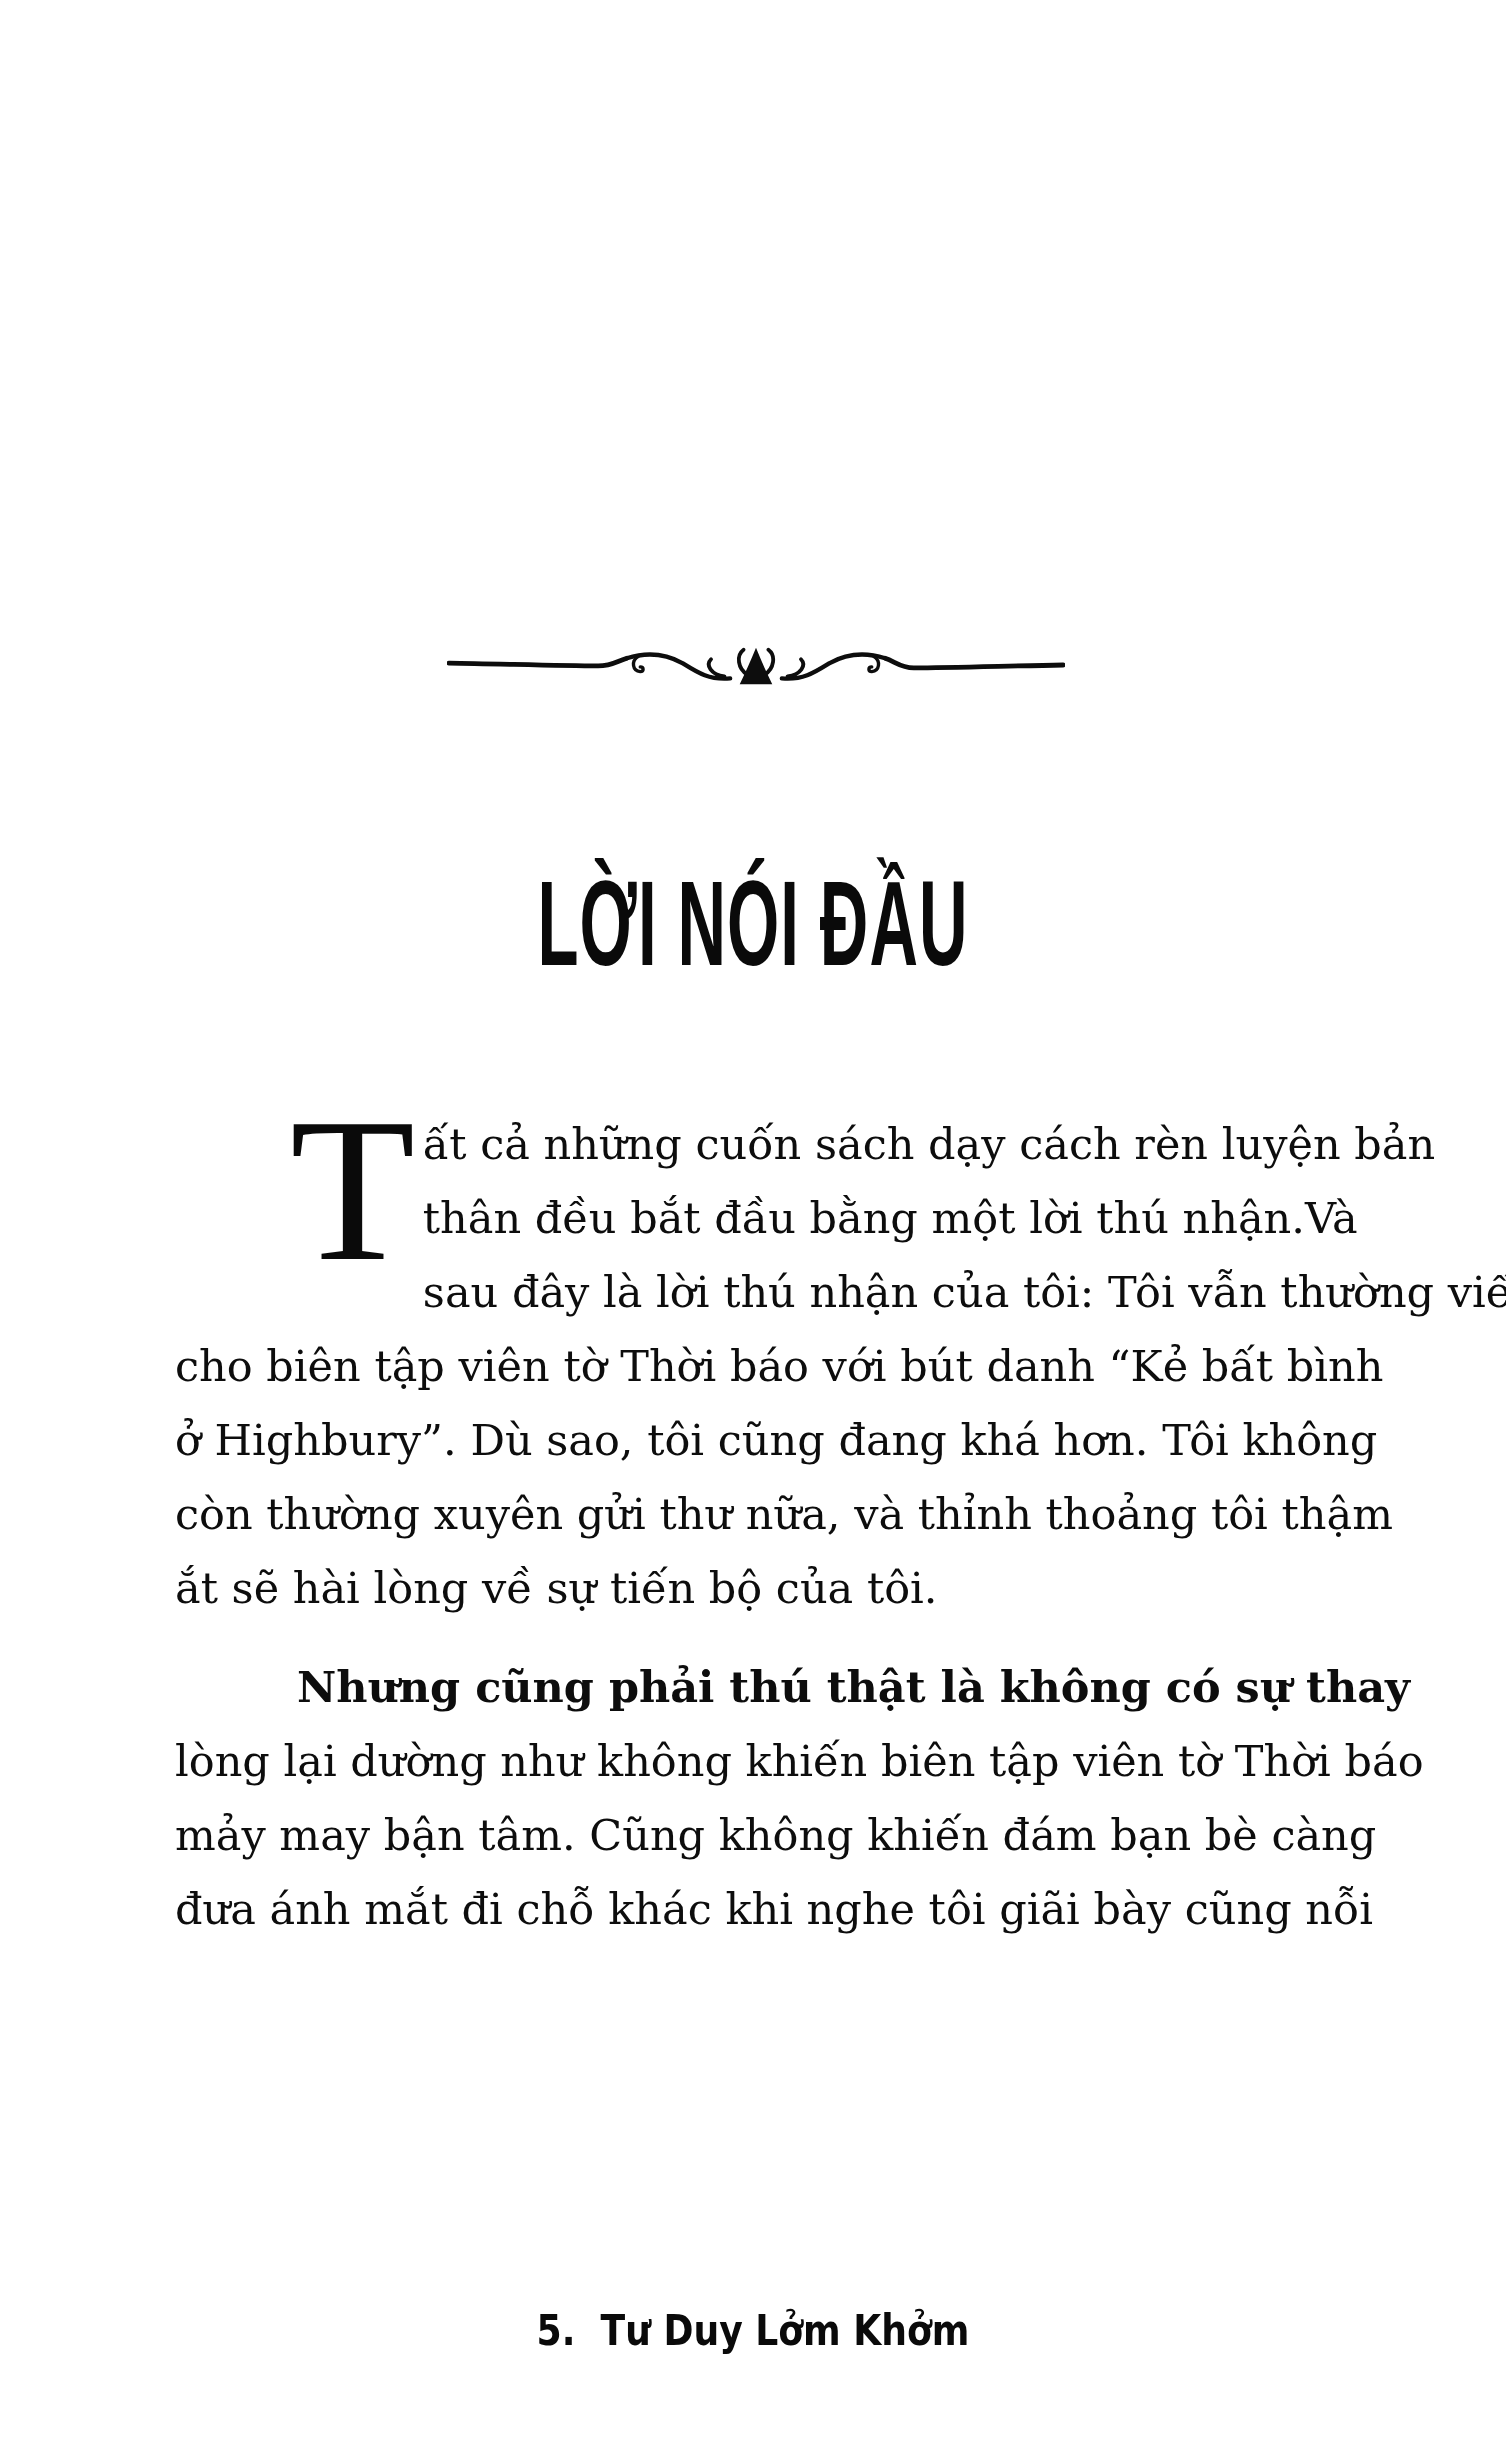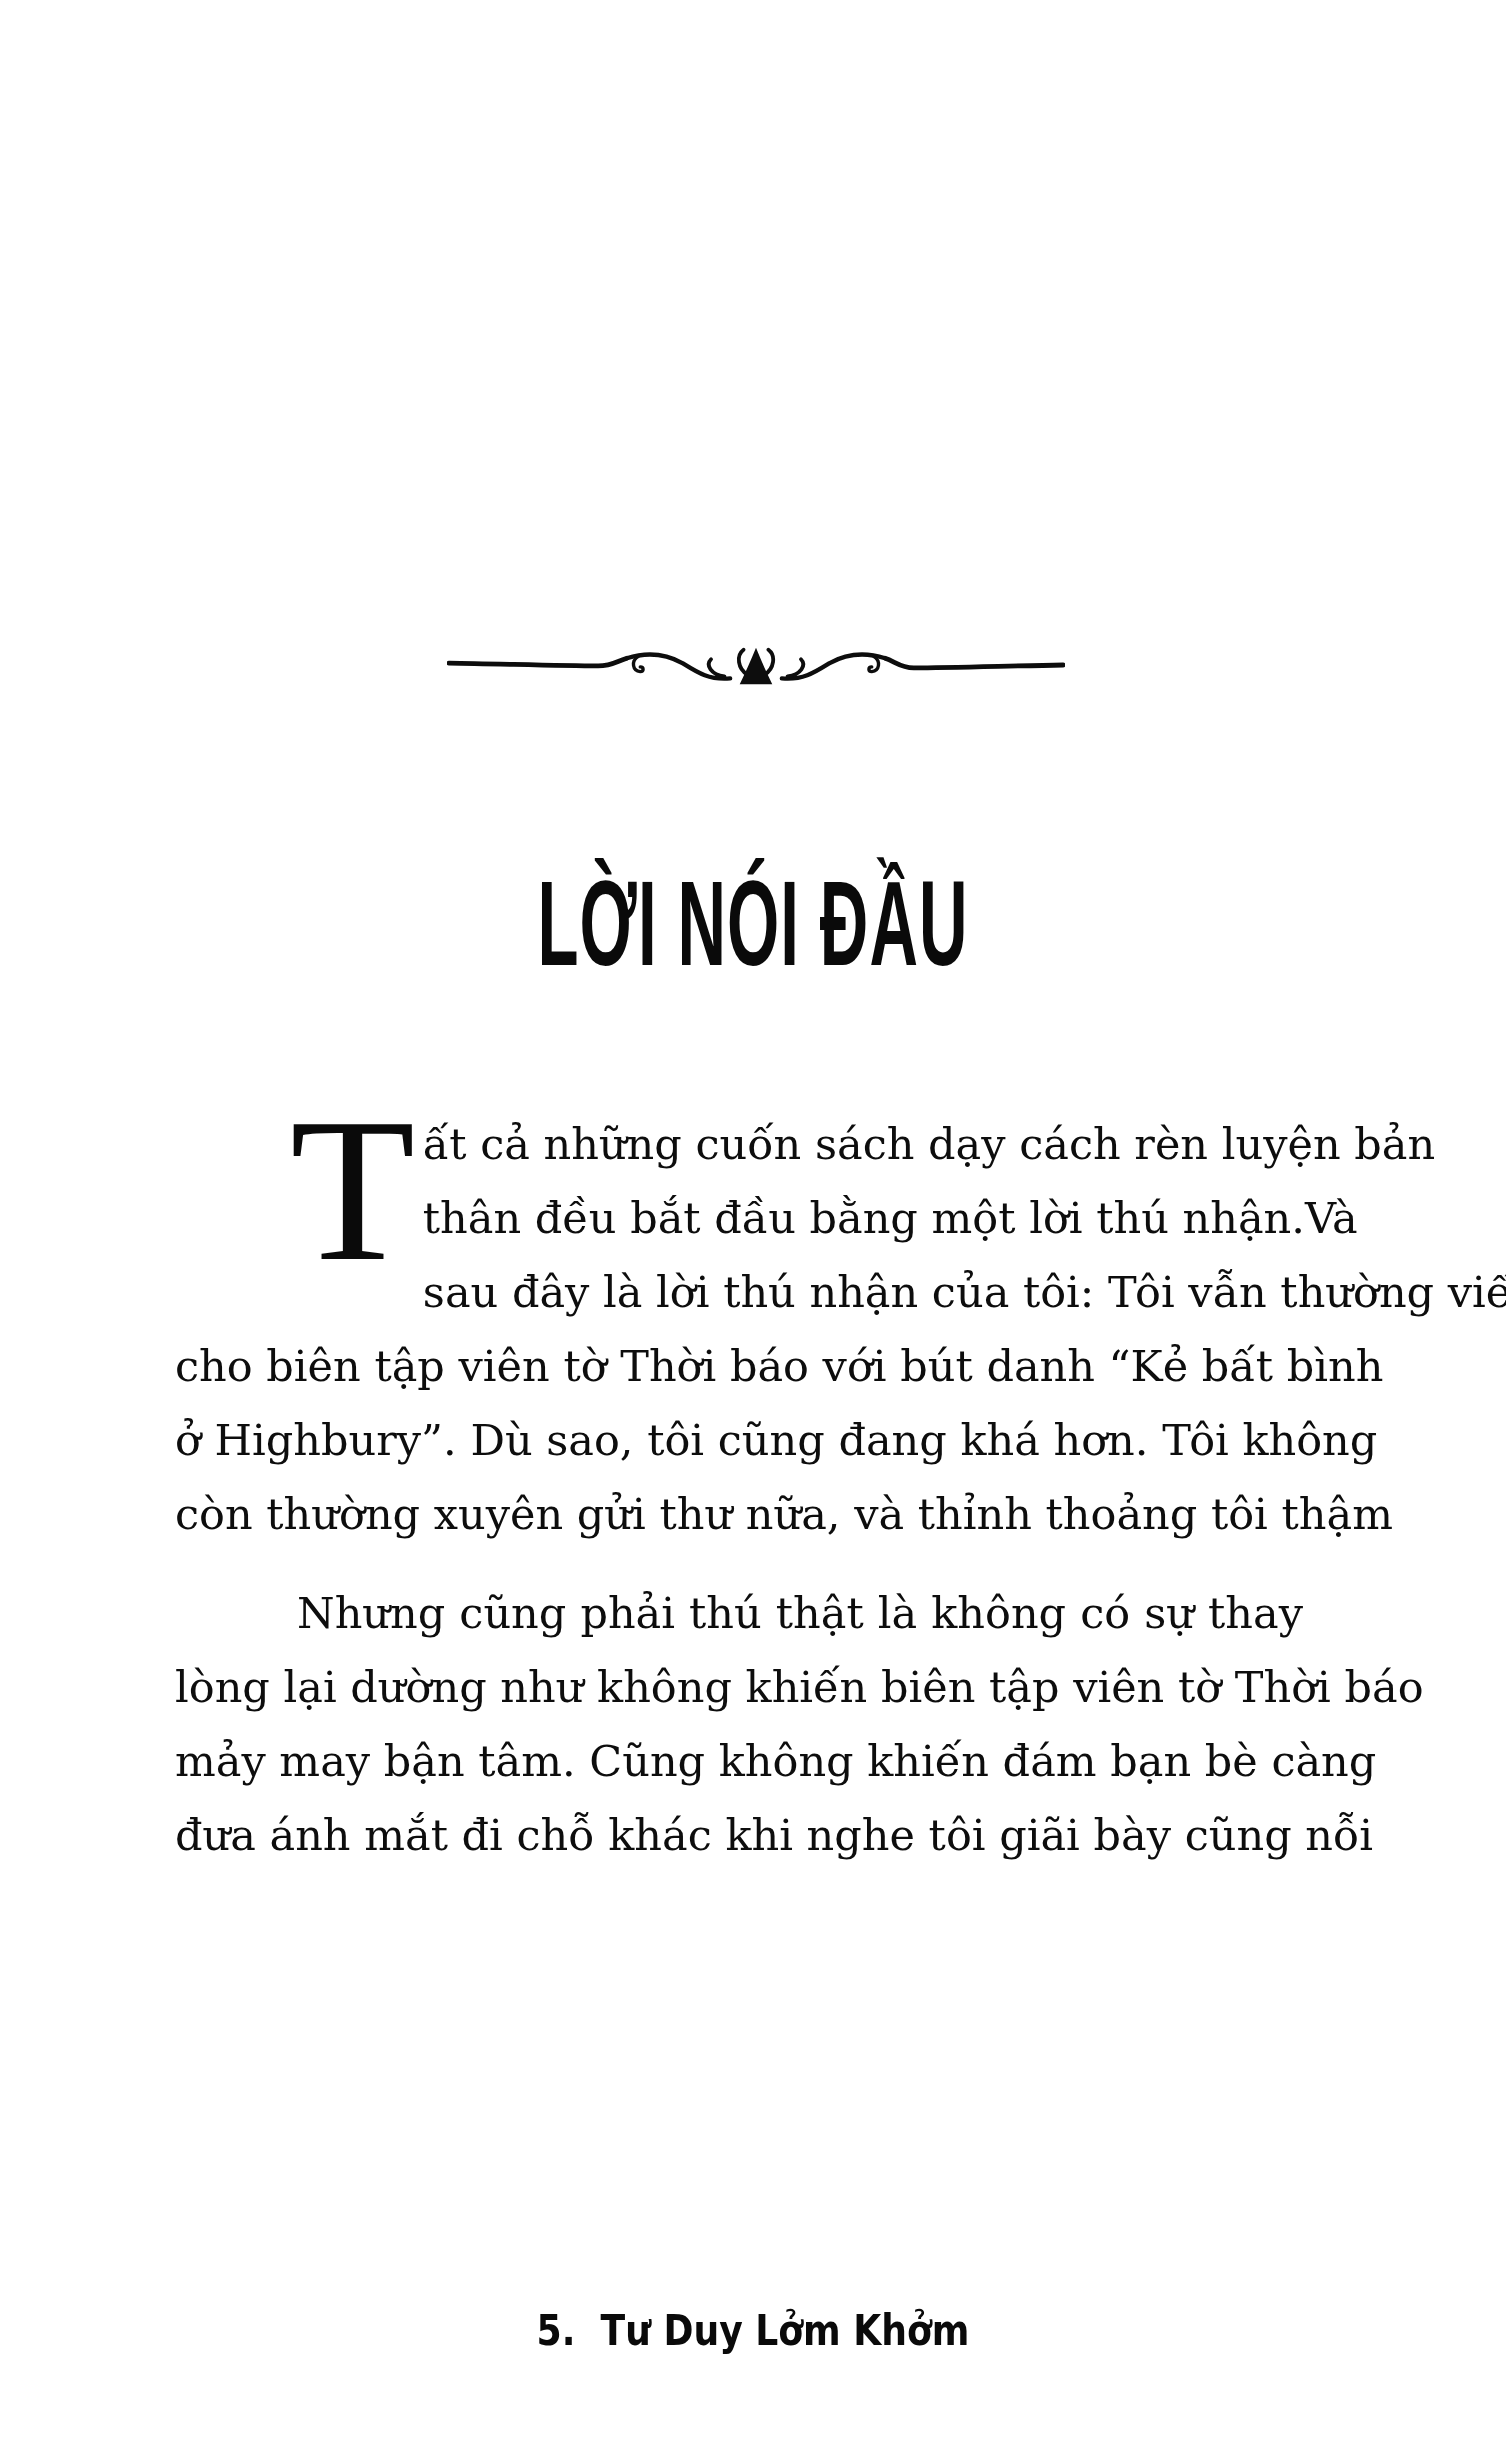--- a/index.html
+++ b/index.html
@@ -74,21 +74,21 @@
       text-align: justify;
       text-align-last: justify;
       white-space: nowrap;
       height: 74px;
       overflow: visible;
     }
     .line.last {
       text-align-last: left;
     }
     .para-2 .line { text-indent: 0; }
-    .para-2 .line.first { padding-left: 122px; }
+    .para-2 .line.first { padding-left: 122px; font-weight: bold; }
     .italic { }
 
     .running-footer {
       position: absolute;
       left: 0;
       width: 1506px;
       top: 2304px;
       text-align: center;
       font-family: "DejaVu Sans", sans-serif;
       font-weight: bold;
@@ -131,20 +131,21 @@
 
 <div class="body-text">
   <p class="para-1">
     <span class="drop-cap">T</span>
     <span class="line">ất cả những cuốn sách dạy cách rèn luyện bản</span>
     <span class="line">thân đều bắt đầu bằng một lời thú nhận.Và</span>
     <span class="line">sau đây là lời thú nhận của tôi: Tôi vẫn thường viết thư</span>
     <span class="line">cho biên tập viên tờ Thời báo với bút danh “Kẻ bất bình</span>
     <span class="line">ở Highbury”. Dù sao, tôi cũng đang khá hơn. Tôi không</span>
     <span class="line">còn thường xuyên gửi thư nữa, và thỉnh thoảng tôi thậm</span>
+    <span class="line last">ắt sẽ hài lòng về sự tiến bộ của tôi.</span>
   </p>
   <p class="para-2">
     <span class="line first">Nhưng cũng phải thú thật là không có sự thay</span>
     <span class="line"><span>lòng lại dường như không khiến biên tập viên tờ </span><span class="italic">Thời báo</span></span>
     <span class="line">mảy may bận tâm. Cũng không khiến đám bạn bè càng</span>
     <span class="line">đưa ánh mắt đi chỗ khác khi nghe tôi giãi bày cũng nỗi</span>
   </p>
 </div>
 
 <div class="running-footer">

